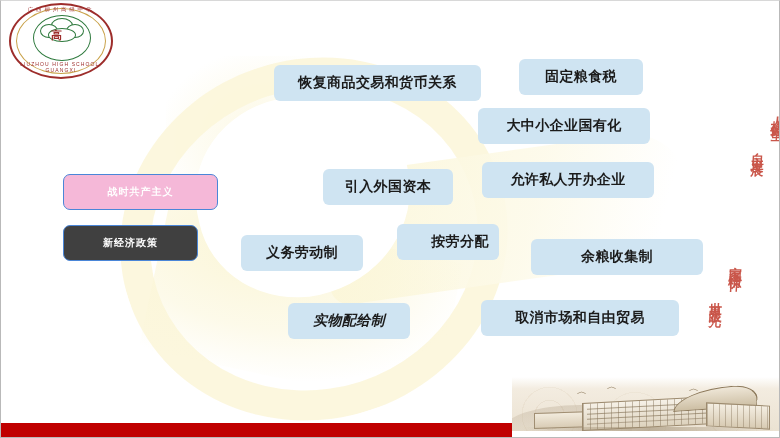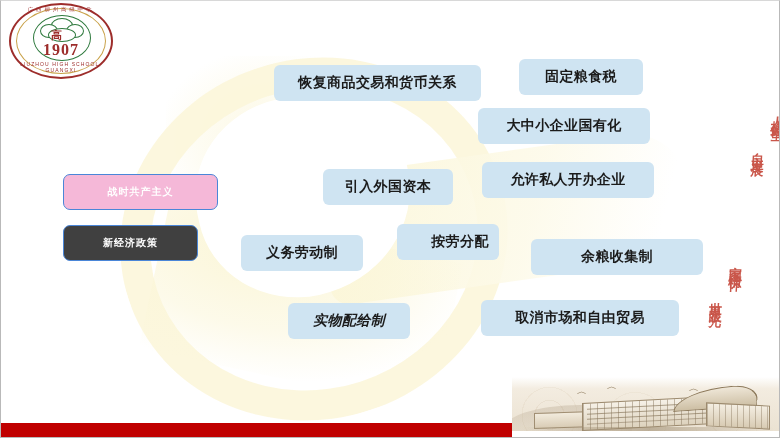--- a/index.html
+++ b/index.html
@@ -247,21 +247,20 @@
     <div class="logo-inner"></div>
     <div class="logo-cn">广西柳州高级中学</div>
     <div class="logo-core"></div>
     <div class="logo-tree">
         <i></i>
         <i></i>
         <i></i>
         <i></i>
       </div>
     <div class="logo-glyph">高</div>
-    <div class="logo-year">1907</div>
     <div class="logo-en">LIUZHOU HIGH SCHOOL, GUANGXI</div>
   </div>
 
 
   <div id="policy-layer">
       <div class="policy" style="left: 62px; top: 173px; width: 155px; height: 36px; background: rgb(245, 184, 216); border-color: rgb(74, 134, 216); color: rgb(255, 255, 255);">战时共产主义</div>
       <div class="policy" style="left: 62px; top: 224px; width: 135px; height: 36px; background: #404040; border-color: rgb(74, 134, 216); color: rgb(255, 255, 255);">新经济政策</div>
     </div>
 
   <div id="measure-layer">

